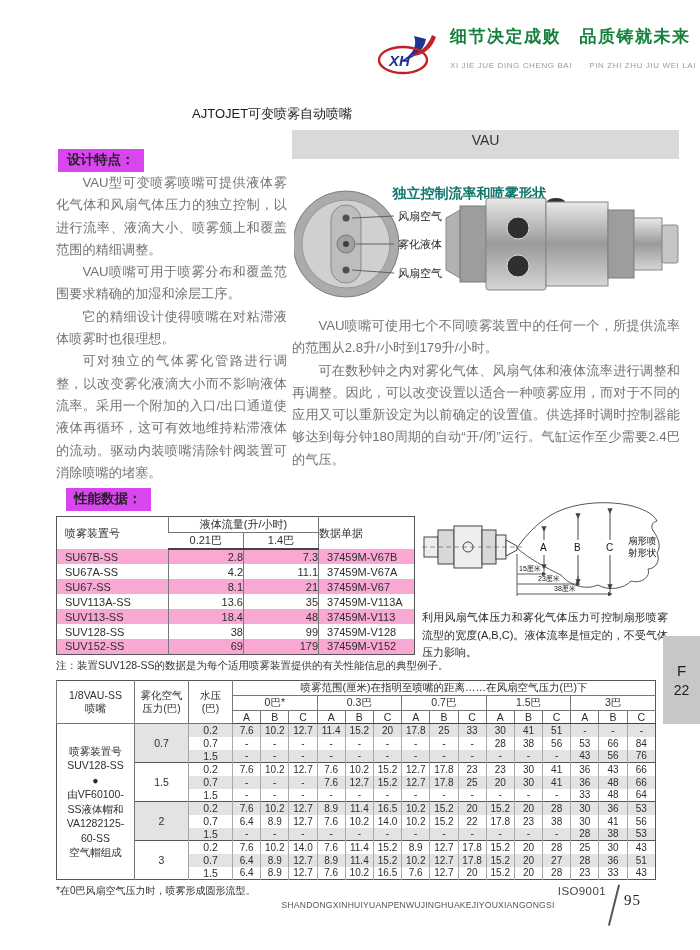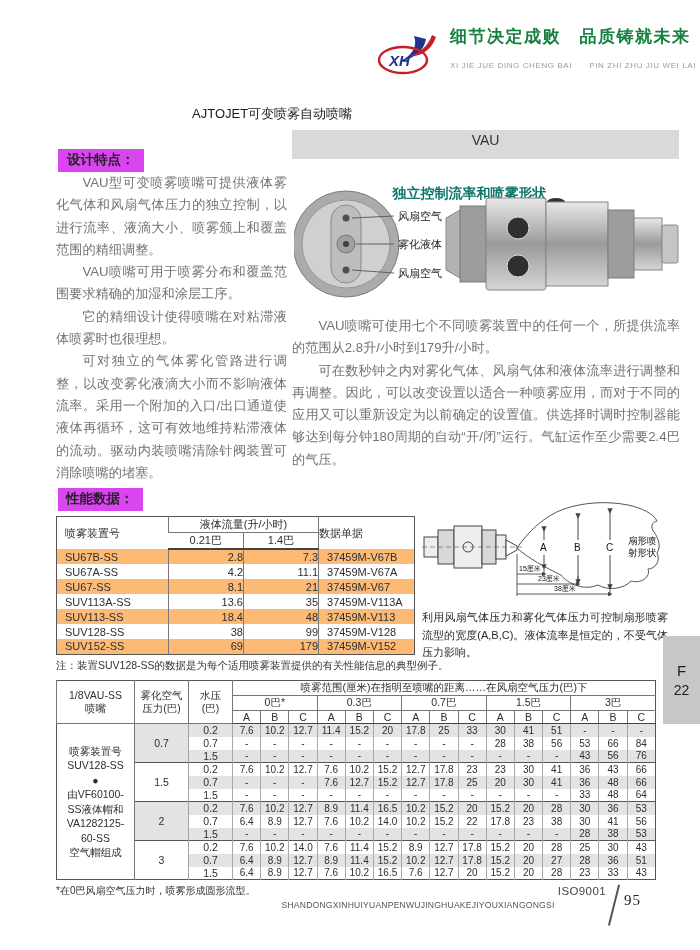--- a/index.html
+++ b/index.html
@@ -11,21 +11,21 @@
   .logo-box { left:376px; top:34px; width:68px; height:46px; }
   .slogan { left:450px; top:25px; font-size:17px; font-weight:bold; color:#15803d; letter-spacing:1.5px; white-space:nowrap; }
   .pinyin { left:450px; top:60px; font-size:8px; color:#9b9b9b; letter-spacing:0.6px; white-space:nowrap; }
 
   
   .title-main { left:58px; top:94px; font-size:26px; font-weight:bold; color:#0d0d0d; letter-spacing:7px; }
   .title-sub { left:192px; top:105px; font-size:13px; color:#1c1c1c; }
 
   .sec-label { background:#d946ef; padding:2px 9px 3px 9px; font-size:13.5px; font-weight:bold; color:#222; }
   .design-label { left:58px; top:149px; }
-  .perf-label { left:58px; top:488px;padding-left:8px; }
+  .perf-label { left:66px; top:488px;padding-left:8px; }
 
   .body-col { font-size:13.2px; line-height:22.3px; text-align:justify; color:#737373; }
   .body-col p { margin:0; text-indent:2em; }
   .left-col { left:56px; top:172px; width:231px; }
   .right-col { left:292px; top:315px; width:388px; }
 
   
   .vau-bar { left:292px; top:130px; width:387px; height:29px; background:#d9d9d9; text-align:center; font-size:14px; line-height:21px; color:#333; }
   .vau-sub { left:276px; top:157px; width:387px; text-align:center; font-size:14px; font-weight:bold; color:#0f766e;margin-top:28px; }
   .nozzle-art { left:294px; top:178px; }
@@ -36,21 +36,21 @@
   .perf th { font-weight:normal; font-size:11px; }
   .perf th, .perf td { border-left:1px solid #777; padding:0; height:15px; }
   .perf th:first-child, .perf td:first-child { border-left:none; }
   .perf table, .perf-tbl { border:1.2px solid #555; }
   .perf thead tr:first-child th { border-bottom:1px solid #777; }
   .perf thead th { text-align:center; }
   .perf thead tr:last-child th { border-bottom:2px solid #444; }
   .perf th.nob { border-bottom:none !important; }
   .perf tbody td { text-align:right; }
   .perf tbody td.l { text-align:left; padding-left:8px; }
-  .perf tbody tr.shade td { background:#fdba74;padding-left:8px; }
+  .perf tbody tr.shade td { background:#f9a8d4;padding-left:8px; }
 
   
   .spray-art { left:422px; top:496px; }
   .diagram-caption { left:422px; top:609px; width:246px; font-size:11px; line-height:17.5px; text-align:justify; color:#2a2a2a; }
 
   .note-line { left:56px; top:659px; font-size:10.5px; color:#333; }
 
   
   .big { left:56px; top:680px; width:599px; font-size:10px; }
   .big-tbl { border:1.3px solid #555; width:599px; }

